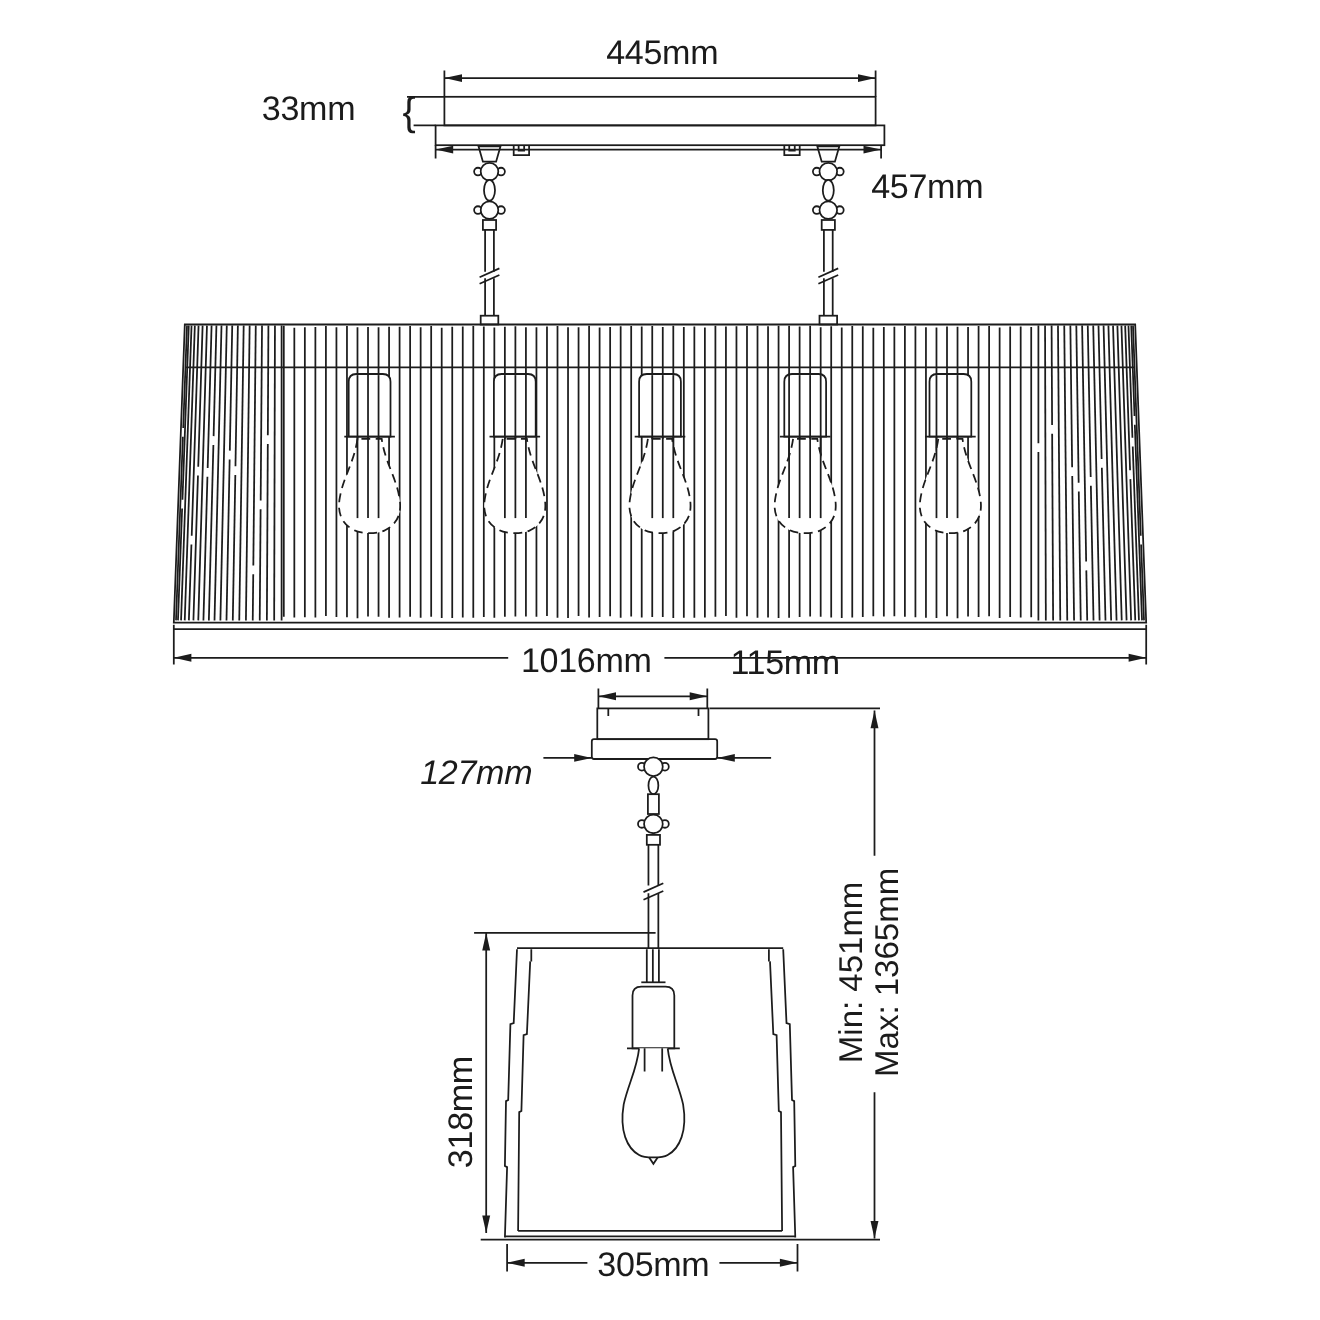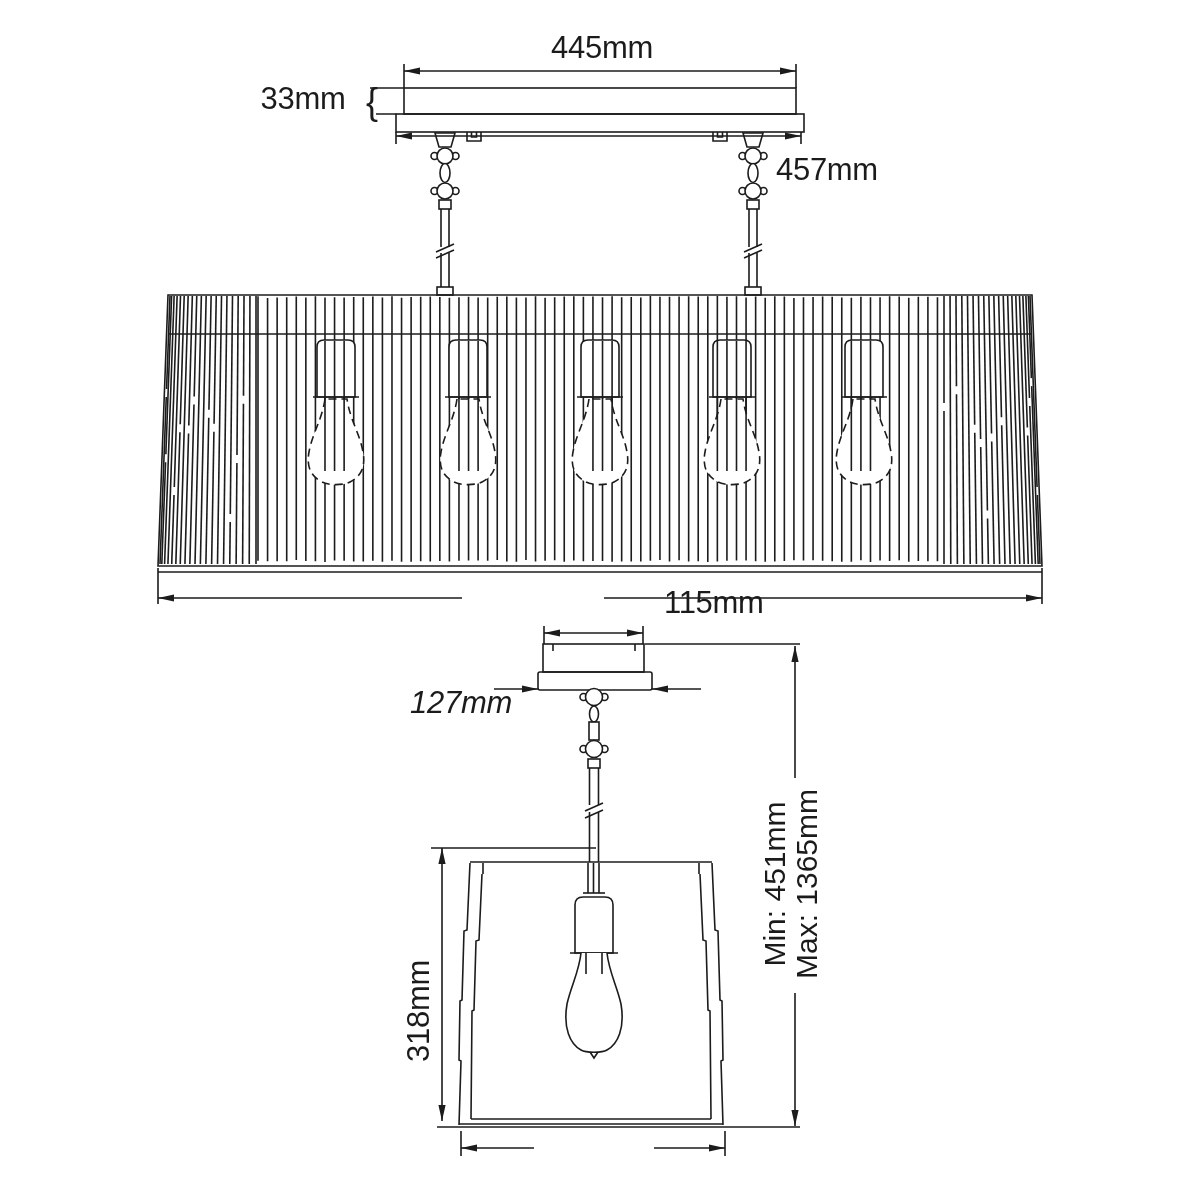--- a/index.html
+++ b/index.html
@@ -5,21 +5,21 @@
   html,body{margin:0;padding:0;background:#fff;}
   #stage{position:relative;width:1107px;height:1200px;background:#ffffff;overflow:hidden;
          font-family:"Liberation Sans", sans-serif;color:#1b1b1b;}
   #art{position:absolute;left:0;top:0;}
   #art path,#art line,#art polyline,#art rect,#art circle,#art ellipse{
       stroke:#1c1c1c;fill:none;stroke-width:1.6;stroke-linecap:butt;}
   #art polygon{fill:#1c1c1c;stroke:none;}
   #art .f{fill:#ffffff;}
   .lbl{position:absolute;font-size:31px;line-height:34px;letter-spacing:-0.3px;
        color:#1b1b1b;white-space:nowrap;}
-  .ctr{text-align:center;} .rgt{text-align:center;}
+  .ctr{text-align:center;} .rgt{text-align:left;}
   .rot{transform:rotate(-90deg);transform-origin:center center;}
   #brace-33{position:absolute;left:366px;top:84px;font-size:36px;line-height:36px;color:#1b1b1b;}
   #minmax-label{position:absolute;left:681px;top:852px;width:220px;height:64px;
        transform:rotate(-90deg);transform-origin:center center;font-size:30px;line-height:32px;
        text-align:center;color:#1b1b1b;white-space:nowrap;}
 </style>
 </head>
 <body>
 
 <div id="stage">
@@ -352,27 +352,29 @@
       </g>
     </g>
   </svg>
 
   <div class="lbl ctr" style="left:502px;top:31px;width:200px;">445mm</div>
 
   <div class="lbl rgt" style="left:238px;top:82px;width:130px;">33mm</div>
 
   <div id="brace-33">{</div>
 
-  <div class="lbl" style="left:776px;top:153px;text-align:center;">457mm</div>
-
+  <div class="lbl" style="left:792px;top:153px;text-align:center;">457mm</div>
+
+  <div class="lbl ctr" style="left:433px;top:584px;width:200px;">1016mm</div>
 
   <div class="lbl" style="left:664px;top:586px;">115mm</div>
 
   <div class="lbl rgt" style="left:382px;top:686px;width:158px;font-style:italic;">127mm</div>
 
   <div class="lbl ctr rot" style="left:349px;top:994px;width:140px;">318mm</div>
 
+  <div class="lbl ctr" style="left:494px;top:1133px;width:200px;">305mm</div>
 
   <div id="minmax-label">
     <div>Min: 451mm</div>
     <div>Max: 1365mm</div>
   </div>
 </div>
 
 </body></html>

